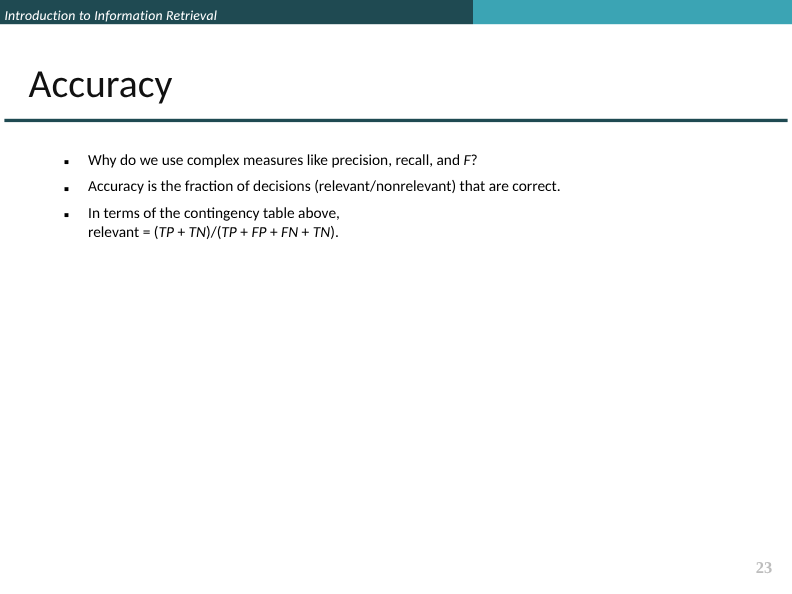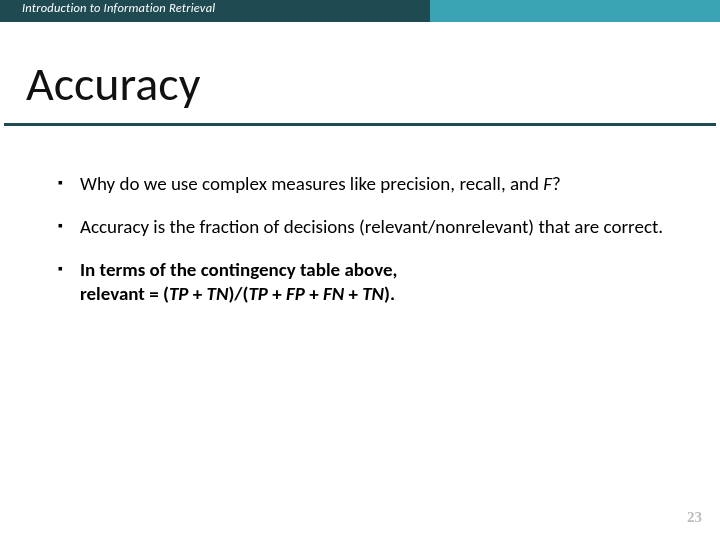--- a/index.html
+++ b/index.html
@@ -1,30 +1,30 @@
 <!DOCTYPE html>
 <html><head>
 <meta charset="utf-8">
 <style>
   * { margin: 0; padding: 0; box-sizing: border-box; }
   html, body { width: 720px; height: 540px; font-family: Calibri, 'Segoe UI', Arial, sans-serif; background: #fff; color: #000; }
   .slide { width: 720px; height: 540px; position: relative; }
   .header-bar { width: 100%; height: 22px; display: flex; }
-  .header-left { flex: 0 0 430px; background: #1f4a52; display: flex; align-items: flex-start; padding-left: 22px; }
+  .header-left { flex: 0 0 430px; background: #1f4a52; display: flex; align-items: flex-end; padding-left: 4px; }
   .header-course { color: #fff; font-style: italic; font-size: 12.5px; letter-spacing: 0.2px; }
   .header-right { flex: 1; background: #3ba4b4; }
   .title-block { padding: 32px 22px 6px 26px; }
-  .title { font-size: 48px; font-weight: 400; color: #111; }
+  .title { font-size: 36px; font-weight: 400; color: #111; }
   .title-rule { height: 3px; background: #1f4a52; margin: 4px 4px 0 4px; }
   .content { padding: 26px 38px 0 58px; }
   ul.bullets { list-style: none; }
-  ul.bullets > li { position: relative; font-size: 19px; line-height: 1.22; margin-bottom: 7px; padding-left: 22px; margin-top: 20px; }
+  ul.bullets > li { position: relative; font-size: 14px; line-height: 1.22; margin-bottom: 7px; padding-left: 22px; }
   ul.bullets > li::before { content: "\25AA"; position: absolute; left: 0; top: 2px; font-size: 14px; color: #000; }
   .italic { font-style: italic; }
-  .sub { display: block; font-weight: bold; }
+  .sub { display: block; }
   .pagenum { position: absolute; right: 18px; bottom: 14px; font-size: 15px; color: #bdbdbd; font-weight: 600; font-family: Liberation Serif, serif; }
 </style>
 </head>
 <body>
 
 <div class="slide">
 
   <div class="header-bar">
     <div class="header-left">
       <span class="header-course">Introduction to Information Retrieval</span>

